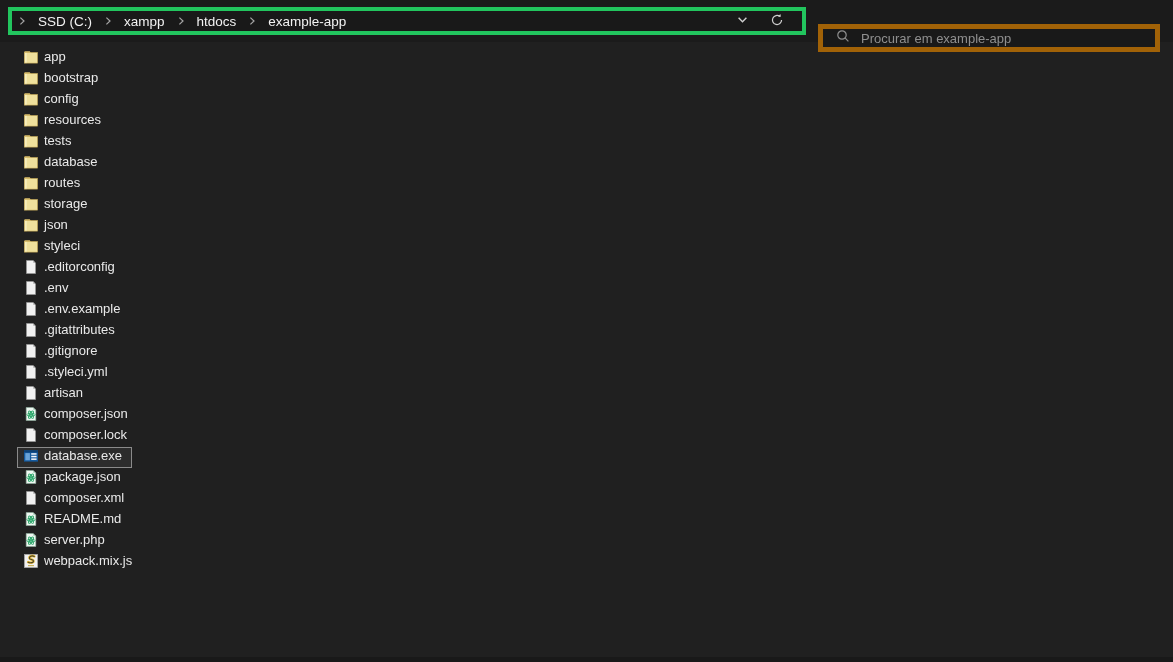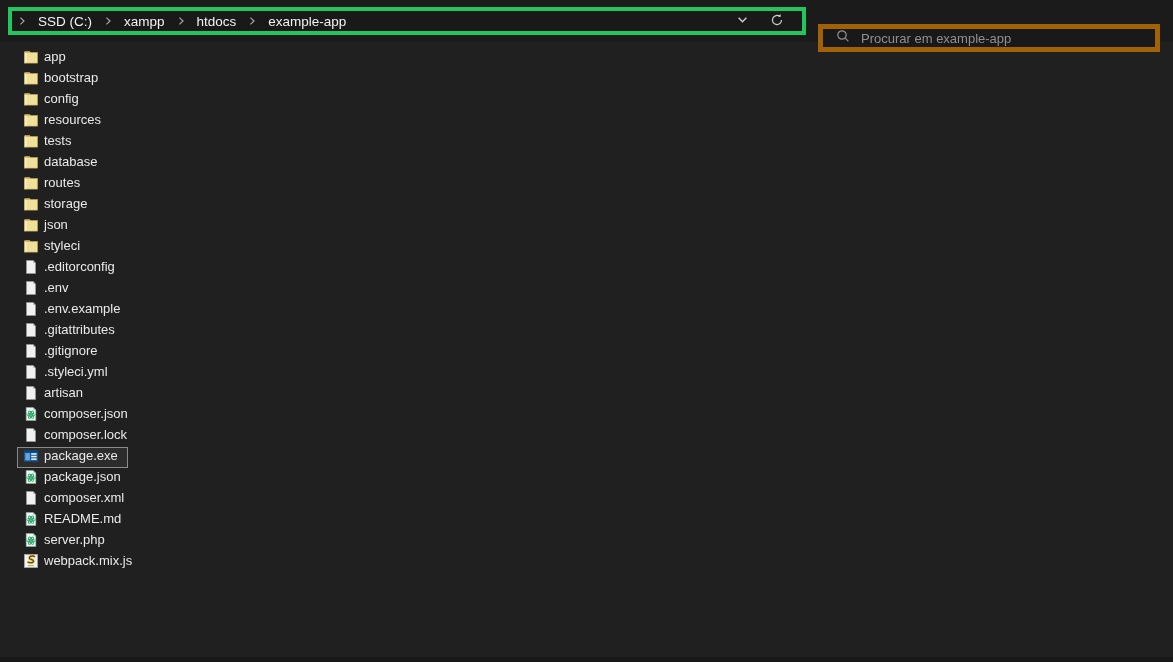--- a/index.html
+++ b/index.html
@@ -340,21 +340,21 @@
       <span class="icon">
   <svg width="16" height="16" viewBox="0 0 16 16">
     <rect x="1" y="2.4" width="14" height="11.2" fill="#155a9e"></rect>
     <rect x="1" y="2.4" width="14" height="2" fill="#0d4075"></rect>
     <rect x="2.3" y="5.1" width="4.6" height="7.2" fill="#6aa3d8"></rect>
     <rect x="8.2" y="5.2" width="5.4" height="1.5" fill="#f2f6fb"></rect>
     <rect x="8.2" y="7.8" width="5.4" height="1.5" fill="#f2f6fb"></rect>
     <rect x="8.2" y="10.4" width="5.4" height="1.5" fill="#f2f6fb"></rect>
   </svg>
 </span>
-      <span class="label">package.exe</span>
+      <span class="label">database.exe</span>
     </div>
 
     <div class="row">
       <span class="icon">
   <svg width="16" height="16" viewBox="0 0 16 16">
     <path d="M3.2 1.5h6.9l2.7 2.6v10.4H3.2z" fill="#eef7f1"></path>
     <path d="M10.1 1.5l2.7 2.6h-2.7z" fill="#bcd9c9"></path>
     <path d="M3.2 1.5h6.9l2.7 2.6v10.4H3.2z" fill="none" stroke="#8fae9d" stroke-width="0.6"></path>
     <g fill="none" stroke="#27a567" stroke-width="0.9">
       <ellipse cx="8" cy="8.7" rx="4.1" ry="1.6"></ellipse>

